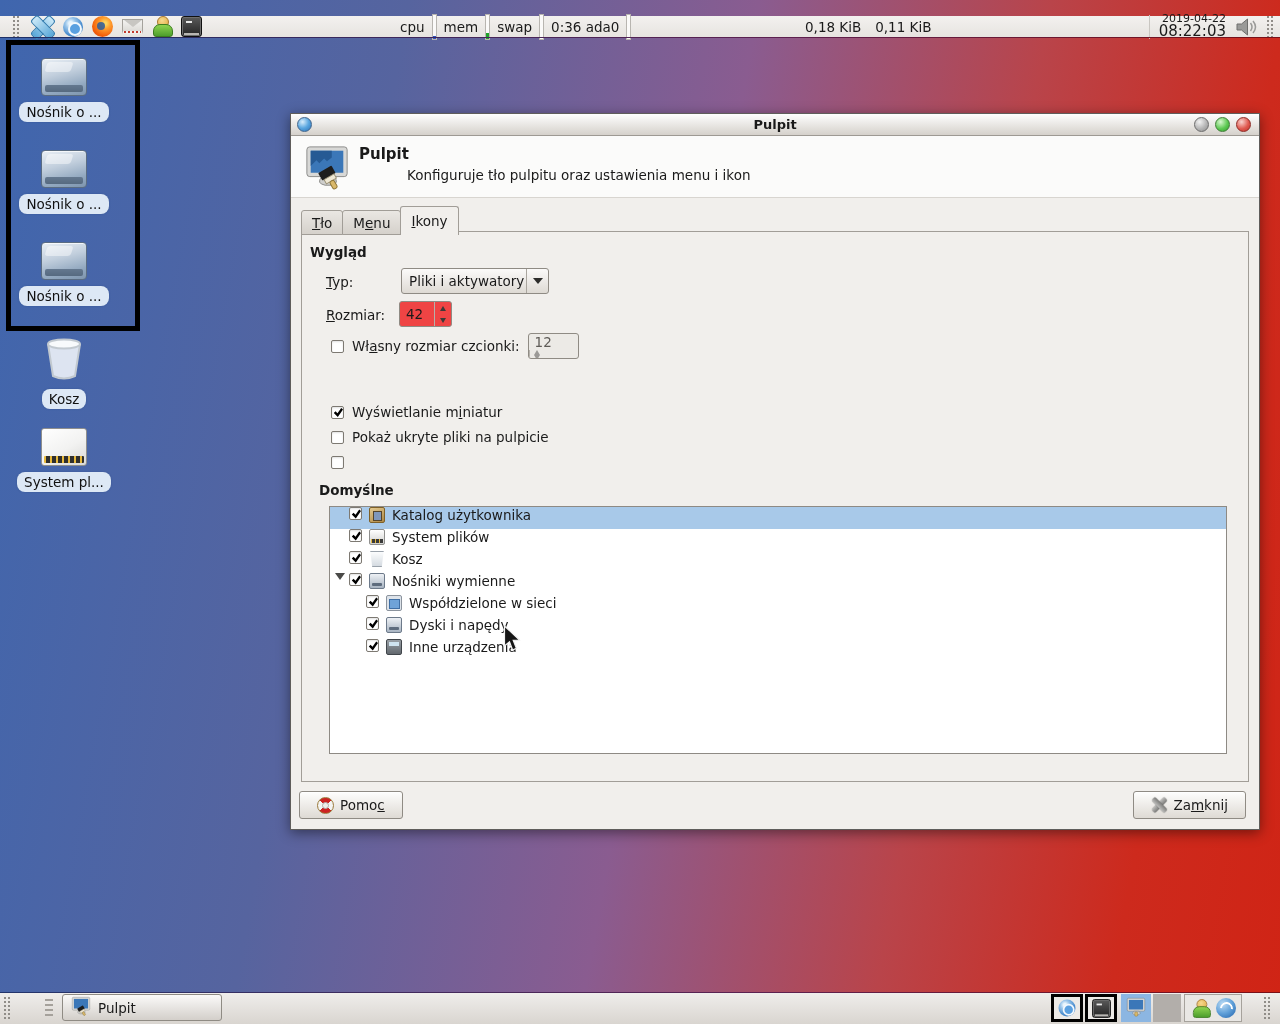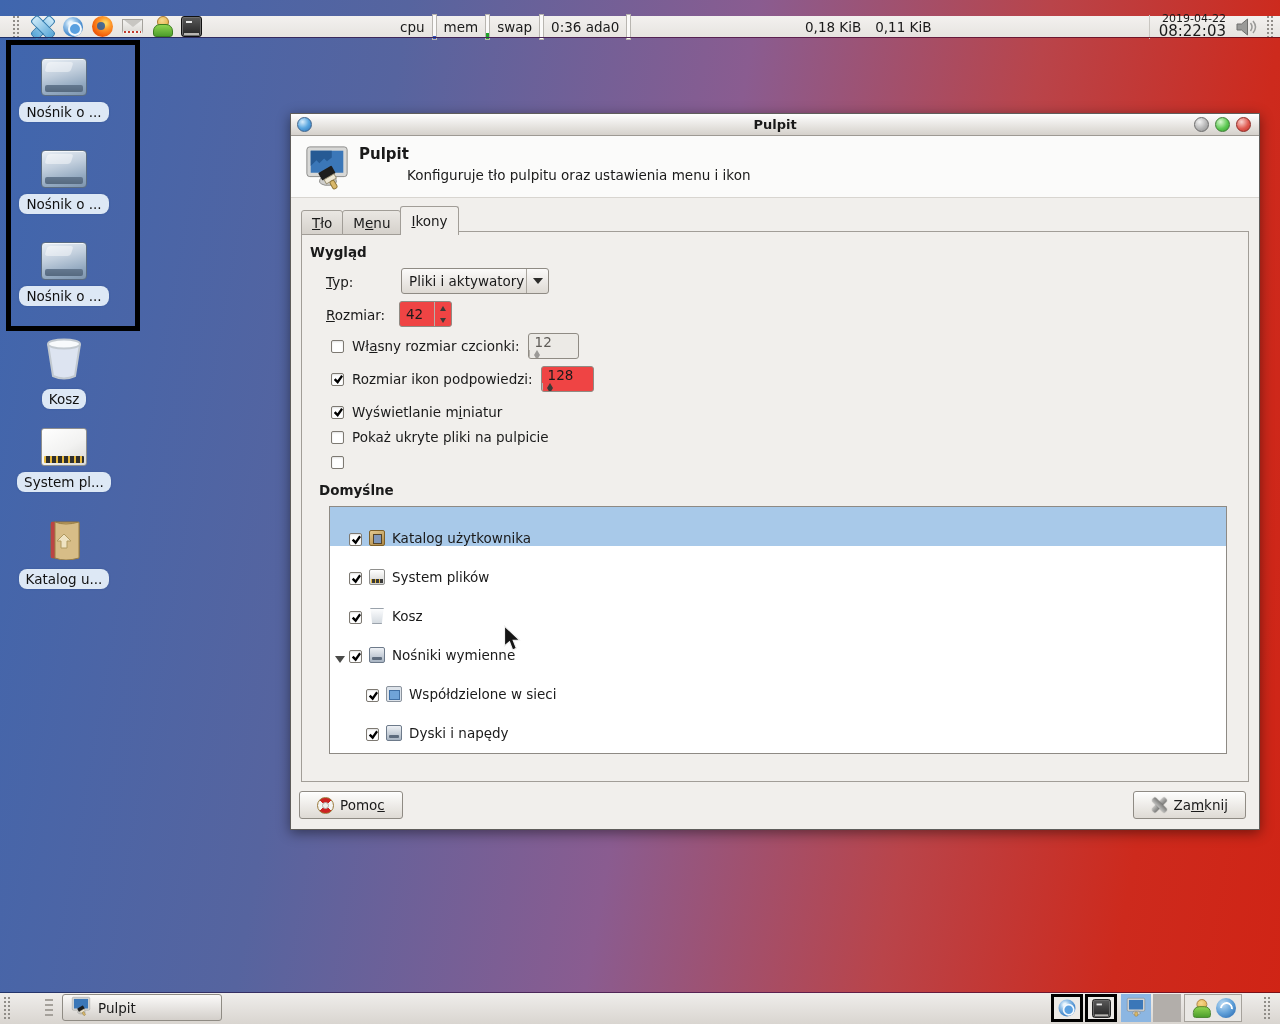--- a/index.html
+++ b/index.html
@@ -118,21 +118,21 @@
   .tri-up { width:0; height:0; border-left:3.5px solid transparent; border-right:3.5px solid transparent; border-bottom:5px solid #3c3a37; }
   .tri-down { width:0; height:0; border-left:3.5px solid transparent; border-right:3.5px solid transparent; border-top:5px solid #3c3a37; }
   .cbrow { position:absolute; left:29px; display:flex; align-items:center; gap:8px; height:22px; }
   .cb { width:13px; height:13px; background:#fff; border:1px solid #7d7972; border-radius:2px;
     position:relative; flex:none; box-shadow:inset 0 1px 2px rgba(0,0,0,.12); }
   .cb.checked::after { content:""; position:absolute; left:1px; top:1px; width:10px; height:10px; background:#000;
     clip-path:polygon(8% 55%,25% 38%,45% 58%,82% 5%,100% 20%,48% 95%); }
   .inline-spin { position:relative; left:0; top:0;flex-direction:column; }
   .tree { position:absolute; left:27px; top:274px; width:898px; height:248px; background:#fff;
     border:1px solid #8e8a84; overflow:hidden; }
-  .trow { height:39px; display:flex; align-items:flex-end; gap:7px; padding-left:19px; position:relative; }
+  .trow { height:22px; display:flex; align-items:flex-start; gap:7px; padding-left:19px; position:relative; }
   .trow.sel { background:#a8c9e9; }
   .trow.child { padding-left:36px; }
   .expander { position:absolute; left:5px; width:0; height:0;
     border-left:5px solid transparent; border-right:5px solid transparent; border-top:7px solid #4a4a48; }
   .mi { width:16px; height:16px; position:relative; flex:none; display:inline-block; }
   .mi-home { background:linear-gradient(150deg,#e3c98f,#ad8745); border:1px solid #7e6028; border-radius:2px; }
   .mi-home::before { content:""; position:absolute; left:3px; top:3px; width:7px; height:8px; background:#7f97bb; border:1px solid #54442a; }
   .mi-fs { background:linear-gradient(#ffffff,#d2d2d0); border:1px solid #8f8f8d; border-radius:2px; }
   .mi-fs::after { content:""; position:absolute; left:1px; right:1px; bottom:1px; height:4px;
     background:repeating-linear-gradient(90deg,#e7b93c 0 1px,#3a3a39 1px 4px); }
@@ -259,31 +259,20 @@
         <path d="M3 6 L8 38 Q19 43 30 38 L35 6" fill="rgba(243,246,250,0.88)" stroke="#c2c9d0" stroke-width="2"></path>
         <ellipse cx="19" cy="6" rx="16" ry="4.5" fill="#f8fafc" stroke="#c2c9d0" stroke-width="2"></ellipse>
       </svg>
     </span>
     <span class="dlabel">Kosz</span>
   </div>
   <div class="dicon" style="top:428px">
     <span class="di-hdd"></span>
     <span class="dlabel">System pl...</span>
   </div>
-  <div class="dicon" style="top:518px">
-    <span>
-      <svg width="42" height="42" viewBox="0 0 42 42">
-        <rect x="8" y="4" width="28" height="36" rx="2" fill="#c9a96c" stroke="#8a6f38"></rect>
-        <rect x="8" y="4" width="4" height="36" fill="#b44"></rect>
-        <path d="M12 4 q10 4 24 0 v36 q-14 4 -24 0 z" fill="#d7bd87" stroke="#9a7f45"></path>
-        <path d="M21 16 l7 7 h-4 v7 h-6 v-7 h-4 z" fill="#efe3c2" stroke="#b09a60"></path>
-      </svg>
-    </span>
-    <span class="dlabel">Katalog u...</span>
-  </div>
 
   <div class="window">
     <div class="titlebar">
       <span class="ball ball-blue"></span>
       <span class="title-text">Pulpit</span>
       <span class="tb-right">
         <span class="ball ball-gray"></span>
         <span class="ball ball-green"></span>
         <span class="ball ball-red"></span>
       </span>
@@ -346,35 +335,20 @@
             <span class="spin-up">
                 <span class="tri-up" style="opacity:.45"></span>
               </span>
             <span class="spin-down">
                 <span class="tri-down" style="opacity:.45"></span>
               </span>
           </span>
         </div>
       </div>
 
-      <div class="cbrow" style="top:136px">
-        <span class="cb checked"></span>
-        <span>Rozmiar ikon podpowiedzi:</span>
-        <div class="spin inline-spin" style="width:53px">
-          <input value="128" style="">
-          <span class="spin-btns">
-            <span class="spin-up">
-                <span class="tri-up"></span>
-              </span>
-            <span class="spin-down">
-                <span class="tri-down"></span>
-              </span>
-          </span>
-        </div>
-      </div>
 
       <div class="cbrow" style="top:169px">
         <span class="cb checked"></span>
         <span>Wyświetlanie m<u>i</u>niatur</span>
       </div>
       <div class="cbrow" style="top:194px">
         <span class="cb"></span>
         <span>Pokaż ukryte pliki na pulpicie</span>
       </div>
       <div class="cbrow" style="top:219px">

